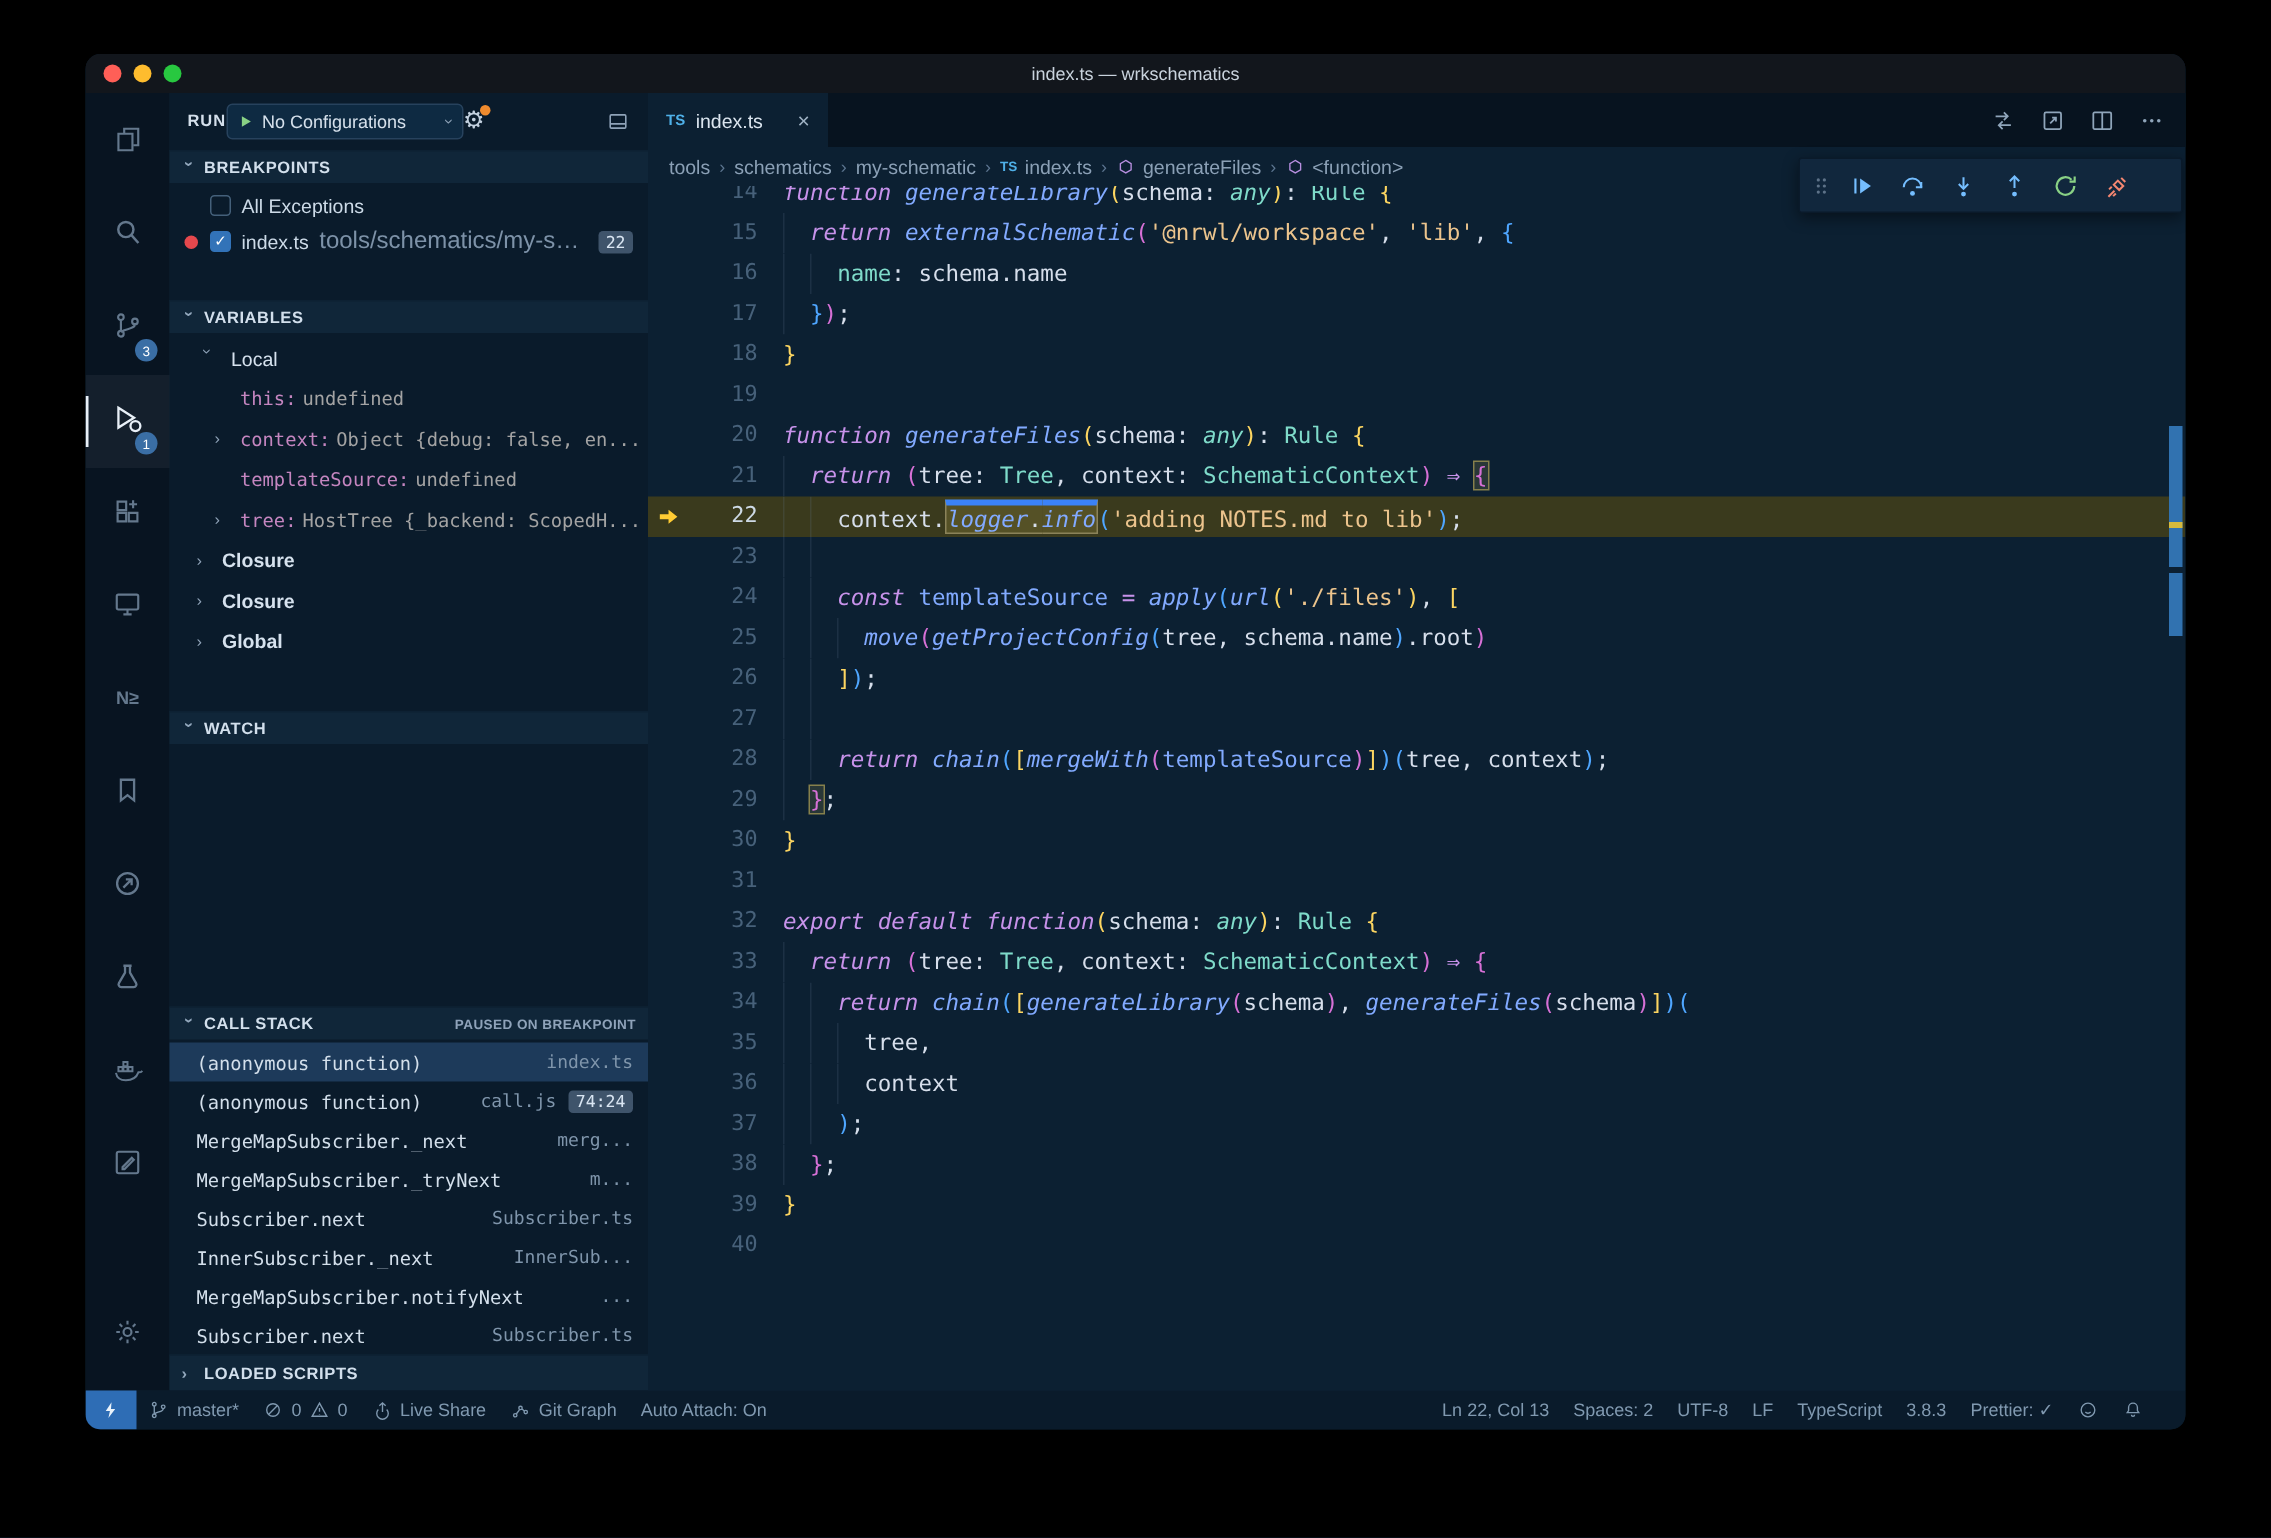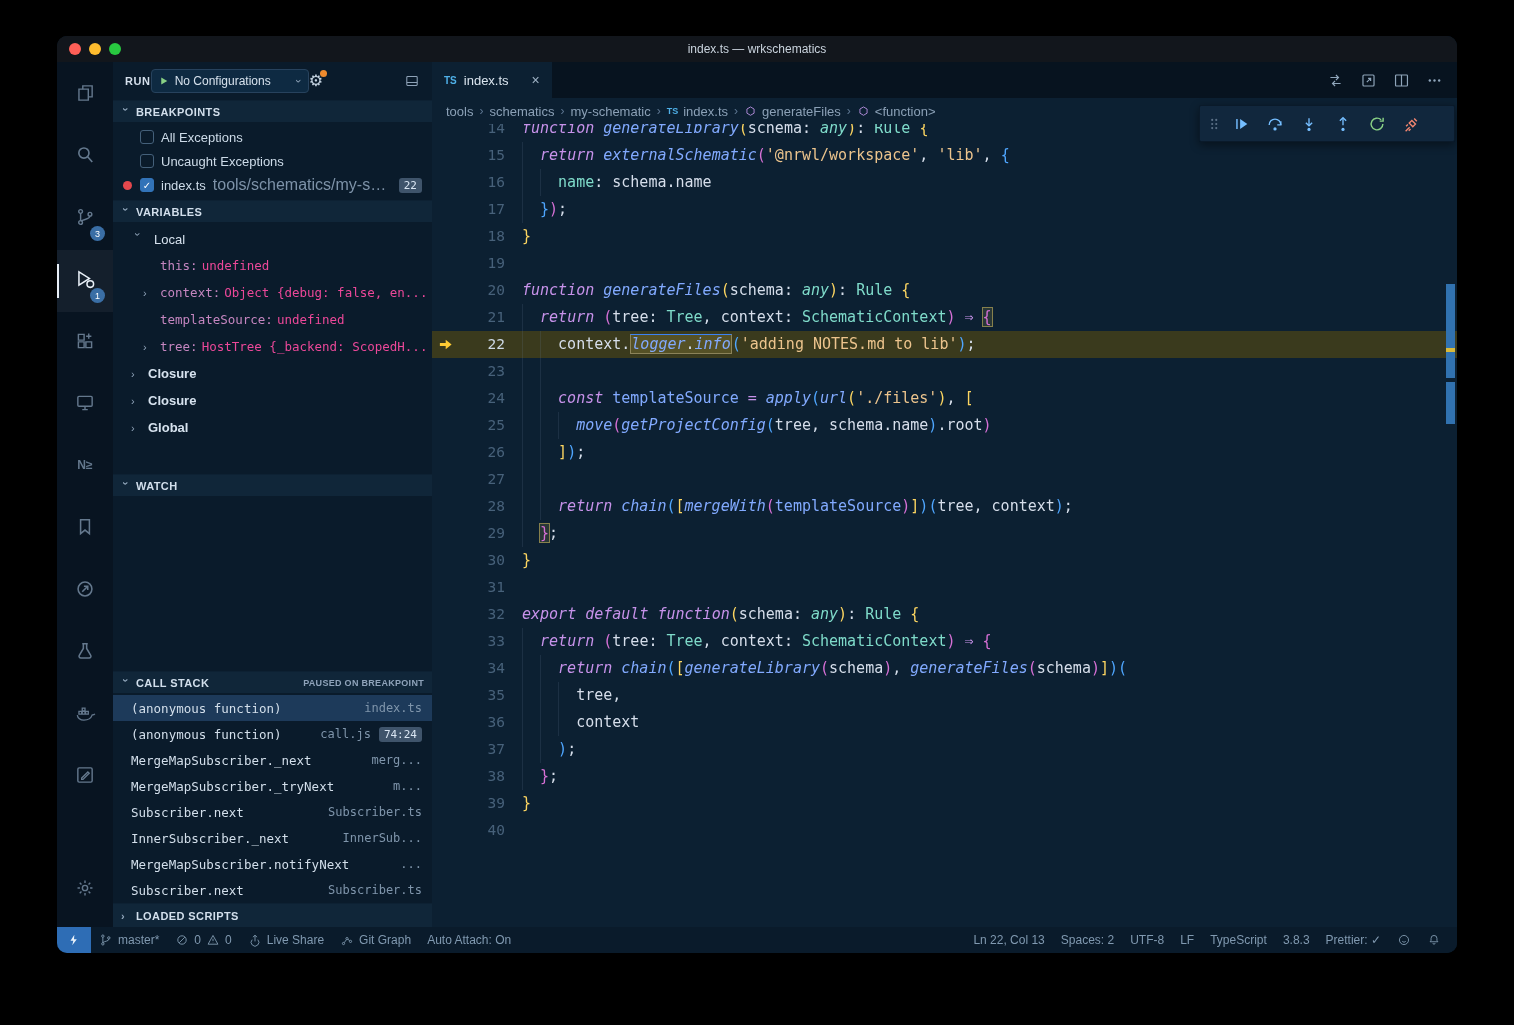--- a/index.html
+++ b/index.html
@@ -50,21 +50,21 @@
   .bp-path{color:#7d92a8;font-size:16px;overflow:hidden;text-overflow:ellipsis;white-space:nowrap;flex:1}
   .pill{background:#3f546b;color:#d9e5f2;font-size:11px;border-radius:3px;padding:1px 5px;
         font-family:"DejaVu Sans Mono",monospace}
   .var-body{flex:0 0 252px;padding-top:4px;overflow:hidden}
   .vlocal{height:26px;display:flex;align-items:center;gap:10px;padding-left:18px;color:#d6e2ee;cursor:pointer}
   .vrow{height:27px;display:flex;align-items:center;gap:4px;padding-left:30px;white-space:nowrap;
         overflow:hidden;cursor:pointer;font-family:"DejaVu Sans Mono",monospace;font-size: 12.5px}
   .vrow.grp{padding-left:18px;font-family:"Liberation Sans",sans-serif;font-size:13px}
   .vchev{width:13px;flex:0 0 13px;color:#8fa3b8;font-size:11px;font-family:"Liberation Sans",sans-serif}
   .vname{color:#c586c0}
-  .vval{color:#ec4899;overflow:hidden;text-overflow:ellipsis}
+  .vval{color:#a3a3a3;overflow:hidden;text-overflow:ellipsis}
   .vgrp{font-weight:bold;color:#d6e2ee}
   .watch-body{flex:1}
   .cs-body{flex:0 0 210px;padding-top:2px}
   .cs-row{height:26px;display:flex;align-items:center;gap:8px;padding:0 10px 0 18px;cursor:pointer}
   .cs-row.sel{background:#1d3a5a}
   .cs-fn{color:#d3dfeb;font-family:"DejaVu Sans Mono",monospace;font-size:12.5px;white-space:nowrap;
          overflow:hidden;text-overflow:ellipsis}
   .cs-loc{margin-left:auto;color:#7f95ab;font-size:12px;font-family:"DejaVu Sans Mono",monospace;white-space:nowrap}
   .ls-head{flex:0 0 24px}
   
@@ -96,40 +96,40 @@
   .kw{color:#c792ea;font-style:italic}
   .fn{color:#82aaff;font-style:italic}
   .vb{color:#82aaff}
   .ty{color:#7fdbca}
   .tyi{color:#7fdbca;font-style:italic}
   .st{color:#ecc48d}
   .tx{color:#d6deeb}
   .opr{color:#c792ea}
   .b1{color:#fcd561}.b2{color:#d670d6}.b3{color:#4fa6ff}
   .match{outline:1px solid rgba(255,224,102,.5);background:rgba(255,224,102,.12)}
-  .bx{background:rgba(150,135,60,.3);border-top:1px solid #3b82f6;border-bottom:1px solid #8b835a}
+  .bx{background:rgba(150,135,60,.3);border-top:4px solid #3b82f6;border-bottom:1px solid #8b835a}
   .bxl{border-left:1px solid #8b835a}
   .bxr{border-right:1px solid #8b835a}
   
   .dbg-toolbar{position:absolute;top:43px;right:2px;width:256px;height:37px;background:#11273d;
                border:1px solid #0a1a2a;border-radius:2px;box-shadow:0 3px 10px rgba(0,0,0,.45);
                display:flex;align-items:center;padding:0 4px;z-index:6}
   .dbtn{width:34px;height:30px;display:flex;align-items:center;justify-content:center;cursor:pointer;color:#75beff}
   .db-drag-grip{width:20px;color:#5d7288;cursor:grab}
   .db-restart{color:#89d185}
   .db-disconnect{color:#f48771}
   
   .ovr{position:absolute;right:2px;width:9px;pointer-events:none;z-index:4}
   .ovr.m1{top:160px;height:94px;background:#3172b0}
   .ovr.m2{top:258px;height:42px;background:#3172b0}
   .ovr.m3{top:224px;height:4px;background:#d7ba3d;z-index:5}
   
   .statusbar{flex:0 0 26px;background:#0a1b2b;display:flex;align-items:flex-end;font-size:12px;color:#8099b0}
   #sb-left{display:flex;align-items:center;height:100%}
-  #sb-right{margin-left:auto;display:flex;align-items:center;height:100%;padding-right:8px}
+  #sb-right{margin-left:auto;display:flex;align-items:center;height:100%;padding-right:20px}
   .sb-item{display:flex;align-items:center;gap:5px;padding:0 8px;height:100%;cursor:pointer;white-space:nowrap}
   .sb-accent{background:#2e6db5;color:#eaf3fb;width:34px;justify-content:center;padding:0}
   .sb-ico{display:flex}
 </style>
 </head>
 <body>
 
 <div class="window">
   <div class="titlebar">
     <div class="traffic">
@@ -276,25 +276,20 @@
 
       <div class="shead">
         <span class="hchev">›</span>
         <span>BREAKPOINTS</span>
       </div>
       <div class="bp-body" id="bp-body">
           <div class="bp-row">
             <span class="bp-dotzone"></span>
             <span class="cb"></span>
             <span class="bp-label">All Exceptions</span>
-          </div>
-          <div class="bp-row">
-            <span class="bp-dotzone"></span>
-            <span class="cb"></span>
-            <span class="bp-label">Uncaught Exceptions</span>
           </div>
           <div class="bp-row">
             <span class="bp-dotzone">
               <span class="bp-dot"></span>
             </span>
             <span class="cb on">✓</span>
             <span class="bp-label">index.ts</span>
             <span class="bp-path">tools/schematics/my-sch...</span>
             <span class="pill">22</span>
           </div>

